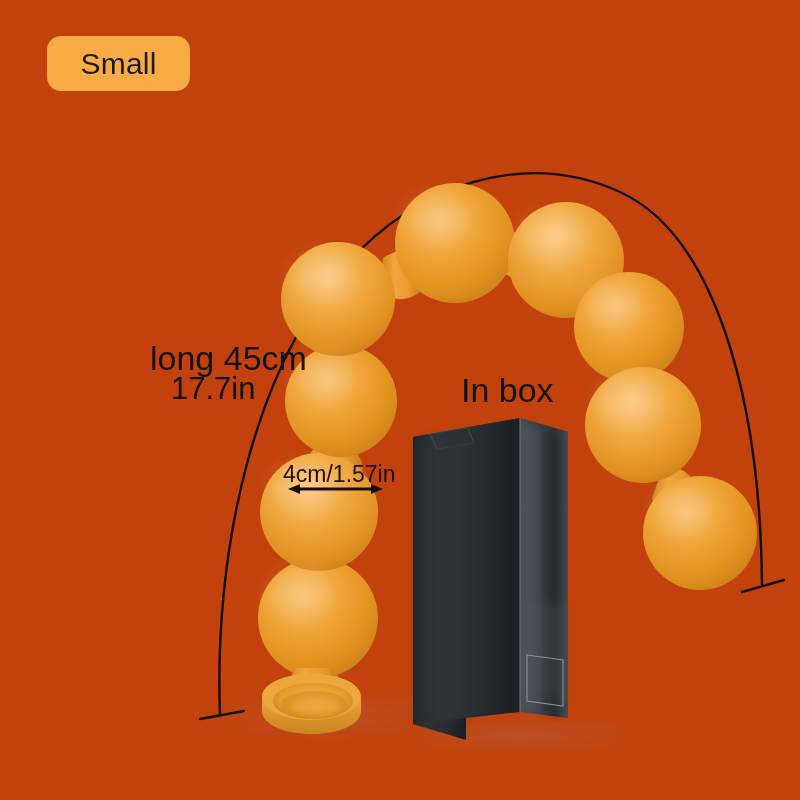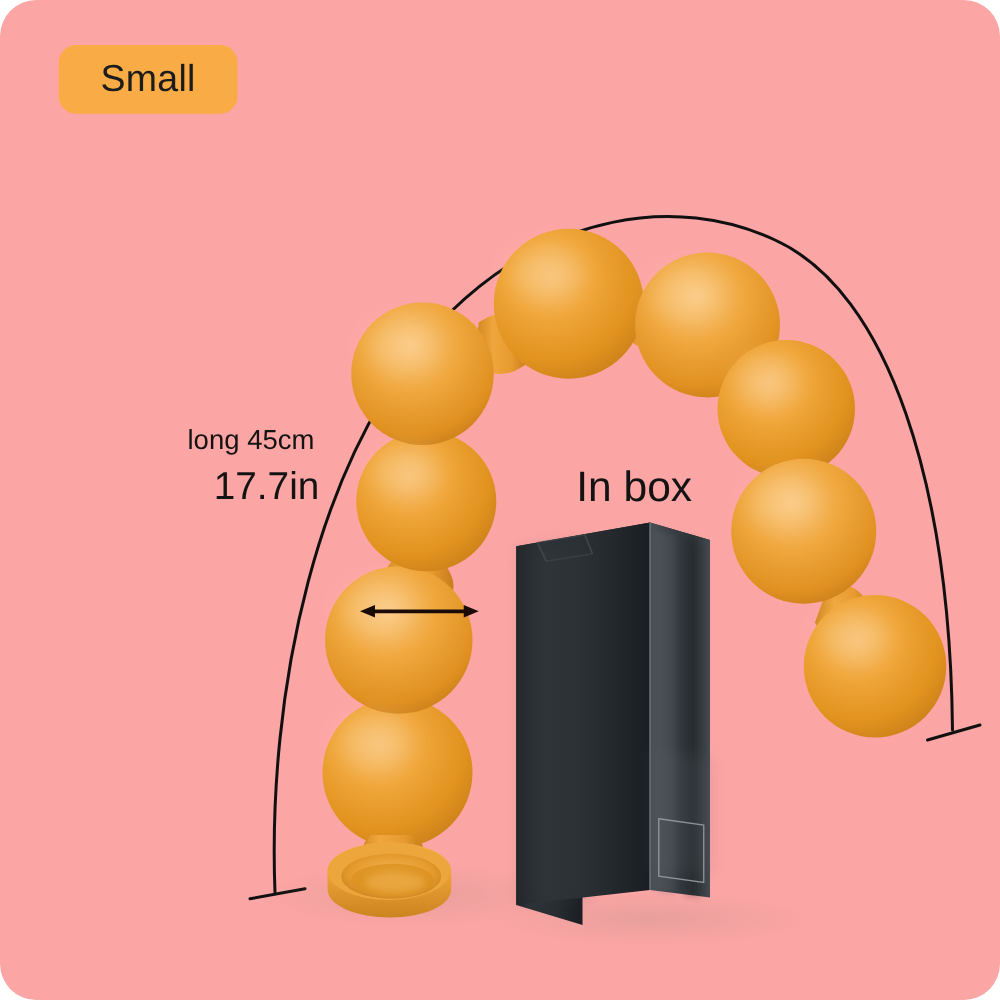--- a/index.html
+++ b/index.html
@@ -7,23 +7,22 @@
     padding: 0;
     background: #ffffff;
   }
   body {
     font-family: "Liberation Sans", sans-serif;
   }
   #stage {
     position: relative;
     width: 800px;
     height: 800px;
-    background: #fca5a5;
+    background: #c2410c;
     overflow: hidden;
-    border-radius: 29px;
   }
 
   
   #size-badge {
     position: absolute;
     left: 47px;
     top: 36px;
     width: 143px;
     height: 55px;
     border-radius: 14px;
@@ -52,21 +51,21 @@
   .anno {
     position: absolute;
     color: #131313;
     font-family: "Liberation Sans", sans-serif;
     white-space: nowrap;
     pointer-events: none;
   }
   #len-line1 {
     left: 150px;
     top: 339px;
-    font-size: 22px;
+    font-size: 34px;
   }
   #len-line2 {
     left: 171px;
     top: 371px;
     font-size: 31px;
   }
   #dia-label {
     left: 283px;
     top: 461px;
     font-size: 23px;
@@ -264,15 +263,16 @@
       <polygon points="416,440 470,431 470,720 416,722" fill="#3a3f45" opacity="0.18" filter="url(#blur6)"></polygon>
     </g>
   </svg>
 
   <div id="size-badge">
     <span class="badge-text">Small</span>
   </div>
 
   <div class="anno" id="len-line1">long 45cm</div>
   <div class="anno" id="len-line2">17.7in</div>
+  <div class="anno" id="dia-label">4cm/1.57in</div>
   <div class="anno" id="inbox-label">In box</div>
 
 </div>
 
 </body></html>

